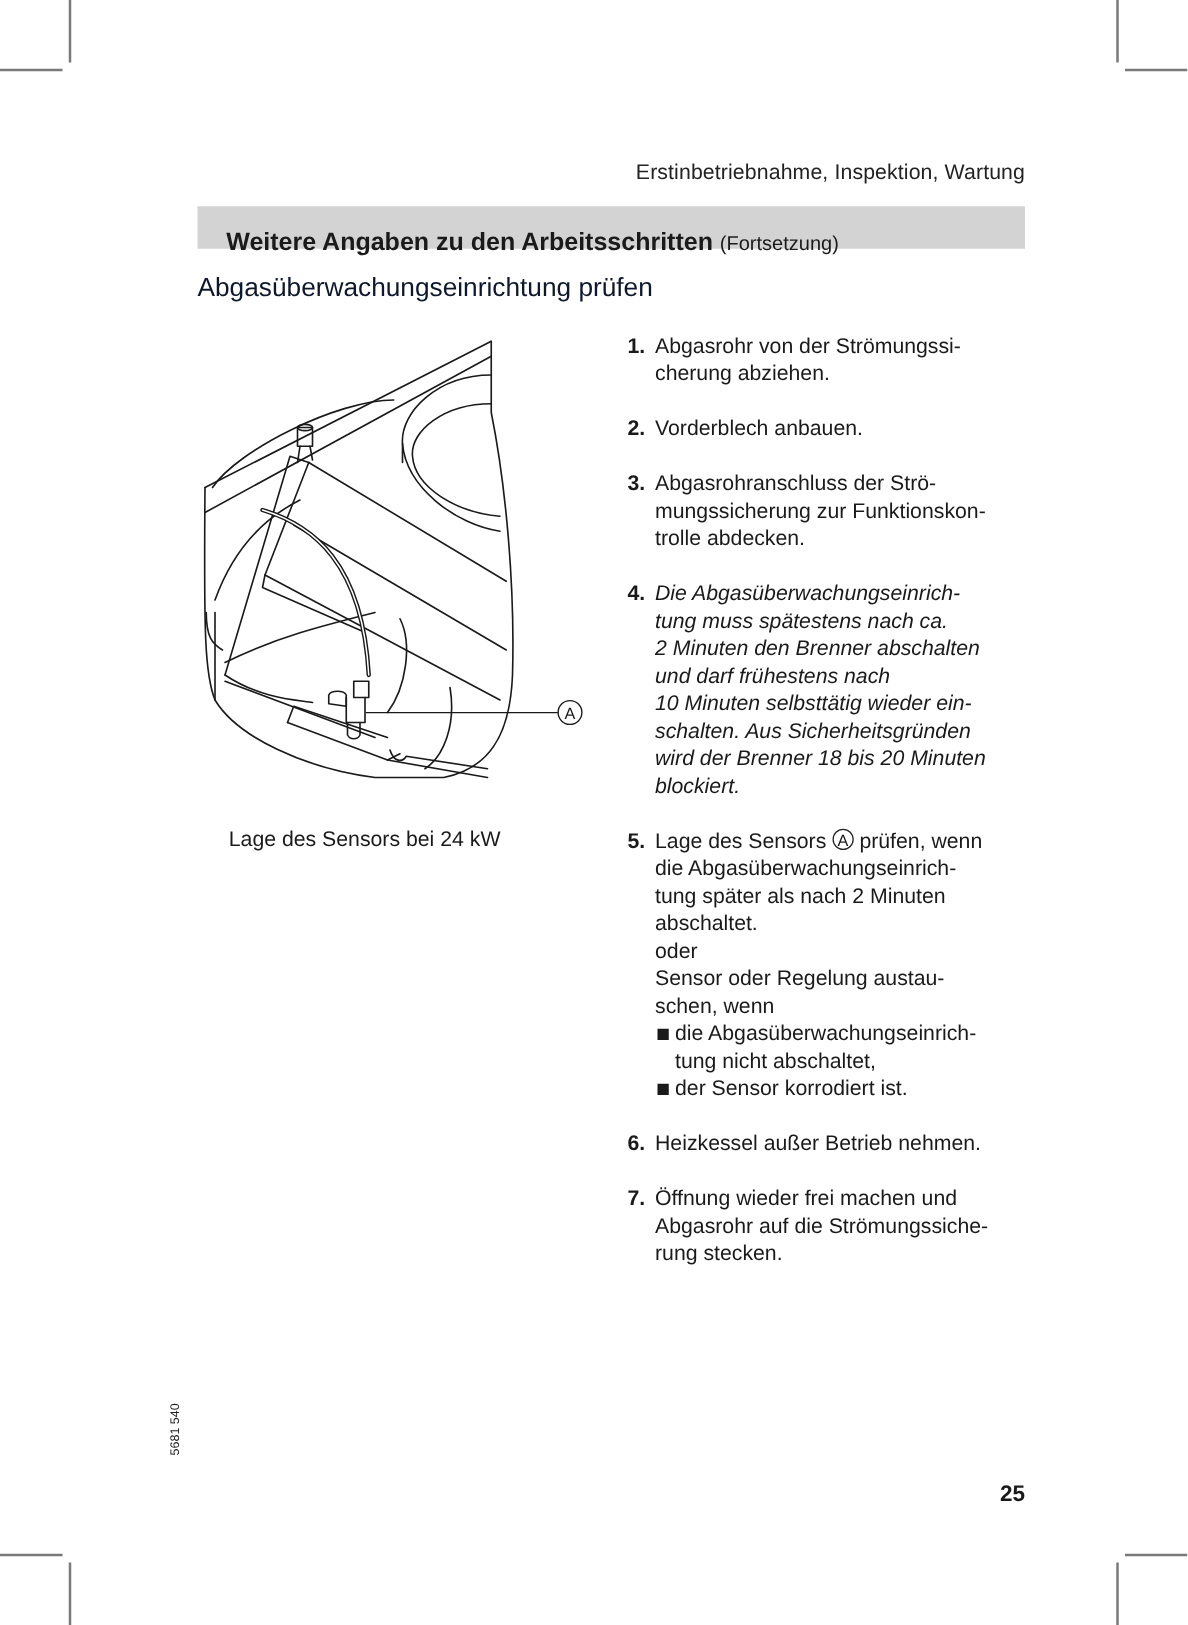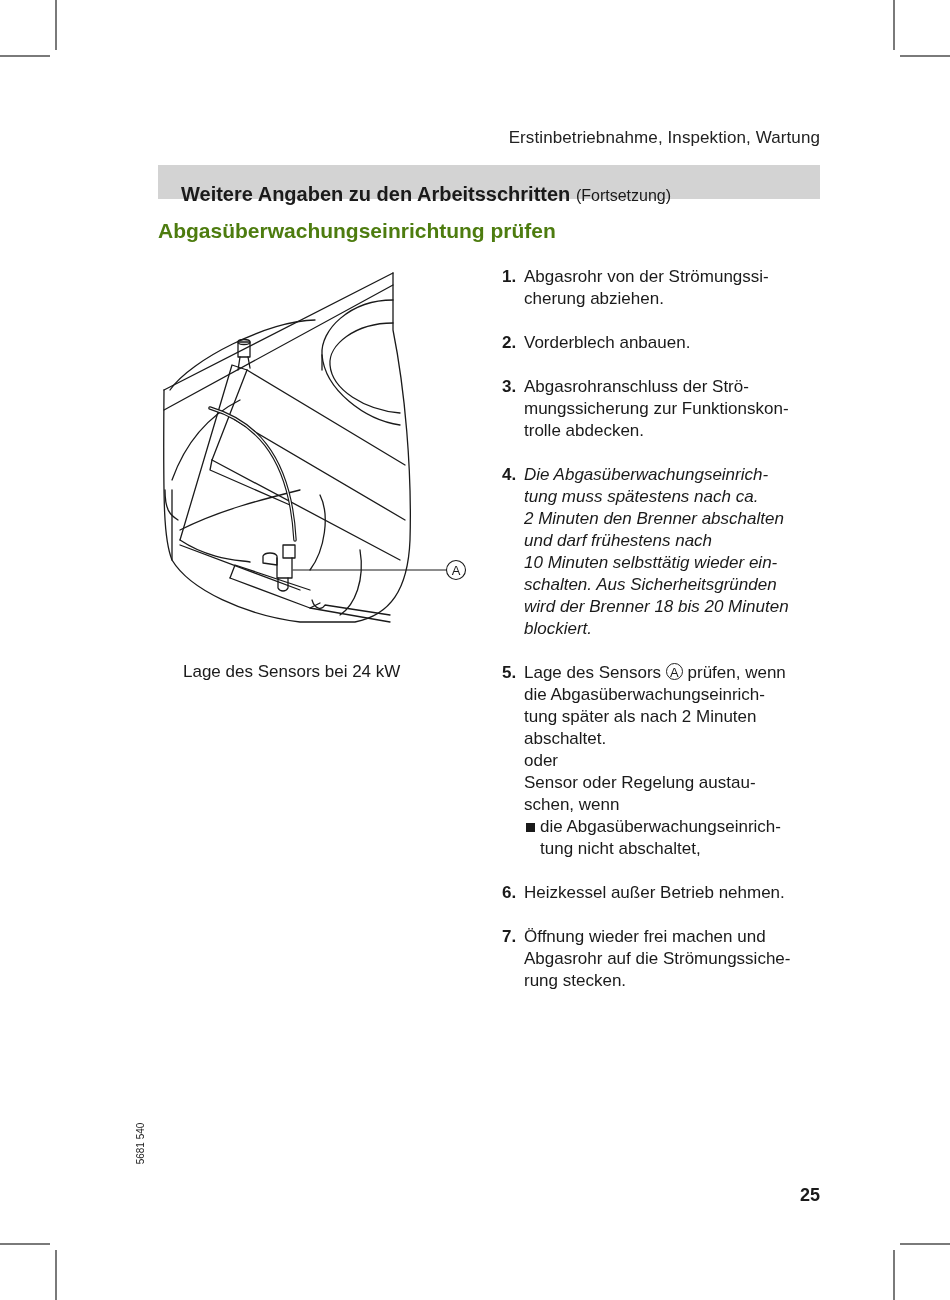--- a/index.html
+++ b/index.html
@@ -3,21 +3,21 @@
 <meta charset="utf-8">
 <style>
   html, body { margin:0; padding:0; }
   body { width:950px; height:1300px; background:#ffffff; position:relative; overflow:hidden;
          font-family:"Liberation Sans", sans-serif; color:#1a1a1a; }
   .crop { position:absolute; background:#7a7a7a; }
   .running-header { position:absolute; right:130px; top:128px; font-size:17px; color:#222; letter-spacing:0.1px;text-align:right; }
   .section-bar { position:absolute; left:158px; top:165px; width:662px; height:34px; background:#d3d3d3; }
   .section-bar .title { position:absolute; left:7px; top:18px; font-size:20px; font-weight:bold; color:#1a1a1a;margin-left:16px; }
   .section-bar .sub { font-size:16px; font-weight:normal; }
-  .heading { position:absolute; left:158px; top:219px; font-size:21px; font-weight:bold; color:#4d7c0f; }
+  .heading { position:absolute; left:158px; top:219px; font-size:21px; font-weight:normal; color:#0f172a; }
   .figure { position:absolute; left:150px; top:260px; width:330px; height:380px; }
   .caption { position:absolute; left:157px; top:662px; font-size:17px; color:#1a1a1a;margin-left:26px; }
   .steps { position:absolute; left:500px; top:266px; width:330px; font-size:17px; line-height:22px; }
   .step { position:relative; padding-left:24px; margin-bottom:22px; }
   .step .num { position:absolute; left:2px; top:0; font-weight:bold; }
   .step .text { display:block; white-space:pre-line; }
   .note { margin-top:22px; }
   .note .note-title { font-weight:bold; font-style:italic; display:block; }
   .note .note-text { font-style:italic; display:block; white-space:pre-line; }
   .circleA { display:inline-block; width:17px; height:17px; border:1.3px solid #222; border-radius:50%;
@@ -141,20 +141,21 @@
     <span class="text"><span>Lage des Sensors</span> <span class="circleA">A</span> <span>prüfen, wenn</span>
 <span>die Abgasüberwachungseinrich-
 tung später als nach 2 Minuten
 abschaltet.
 oder
 Sensor oder Regelung austau-
 schen, wenn</span></span>
     <ul class="bullets">
       <li>die Abgasüberwachungseinrich-
 tung nicht abschaltet,</li>
+      <li>der Sensor korrodiert ist.</li>
     </ul>
   </div>
   <div class="step">
     <span class="num">6.</span>
     <span class="text">Heizkessel außer Betrieb nehmen.</span>
   </div>
   <div class="step">
     <span class="num">7.</span>
     <span class="text">Öffnung wieder frei machen und
 Abgasrohr auf die Strömungssiche-

